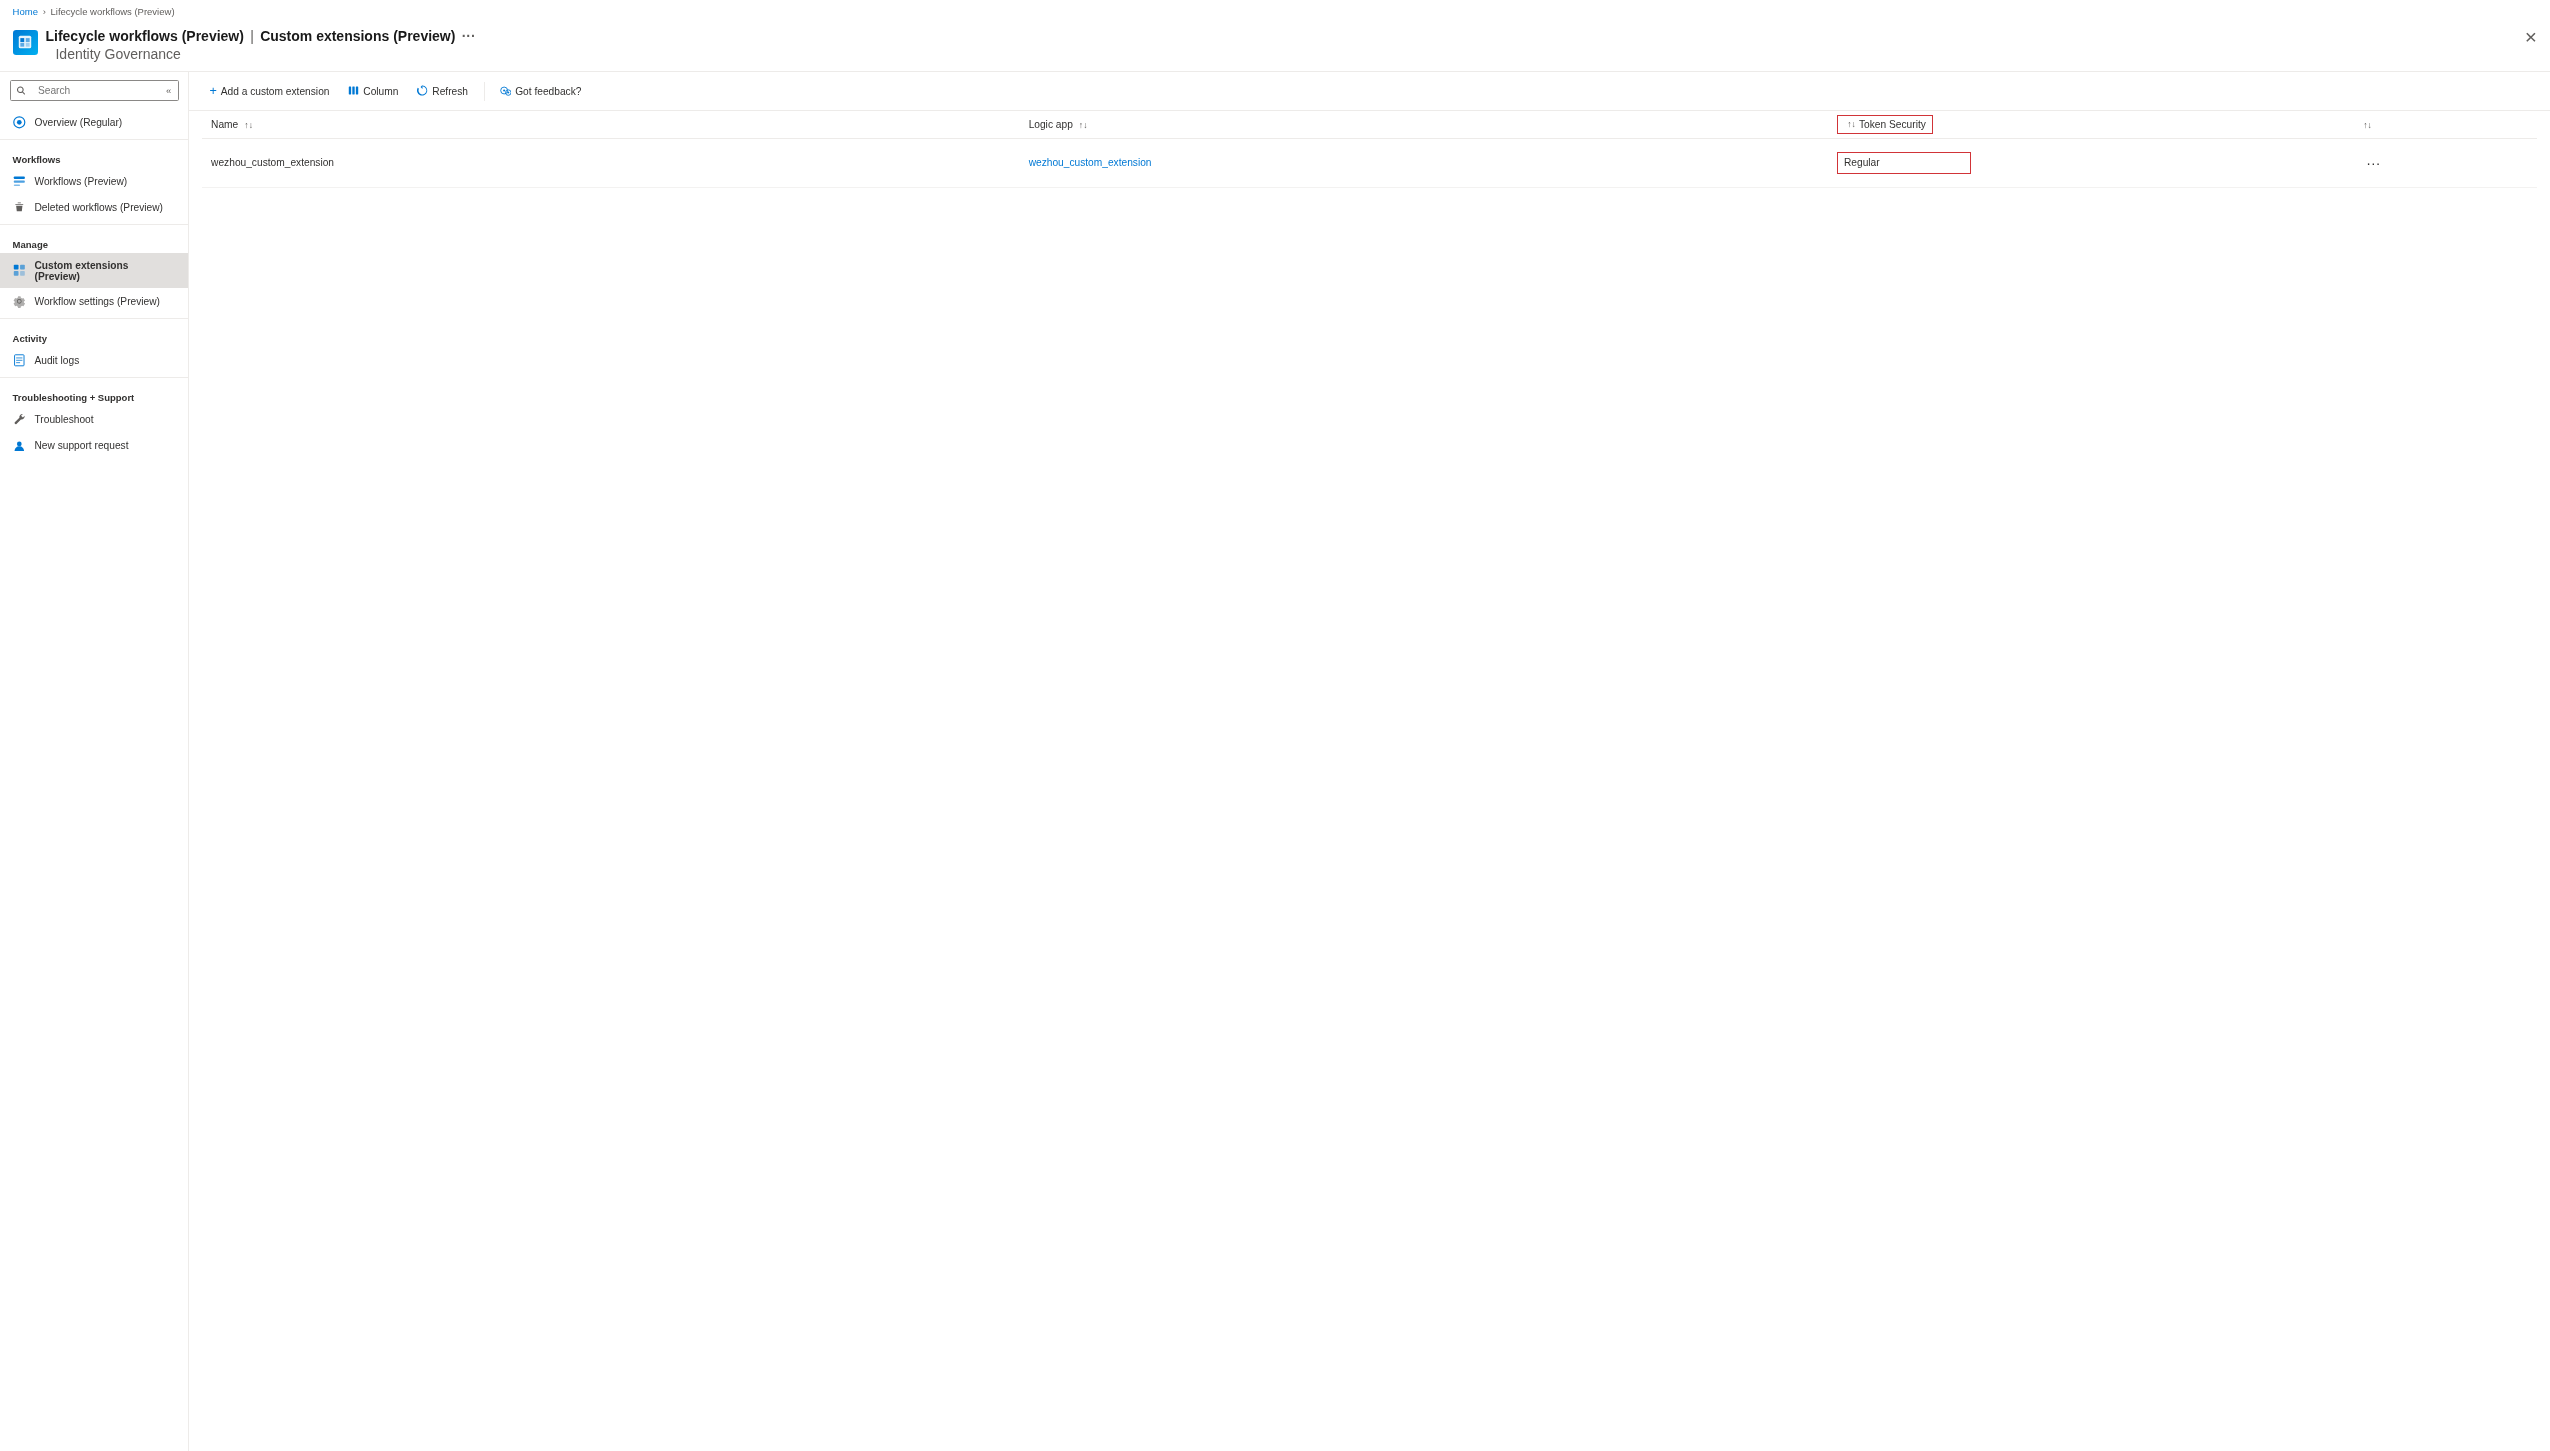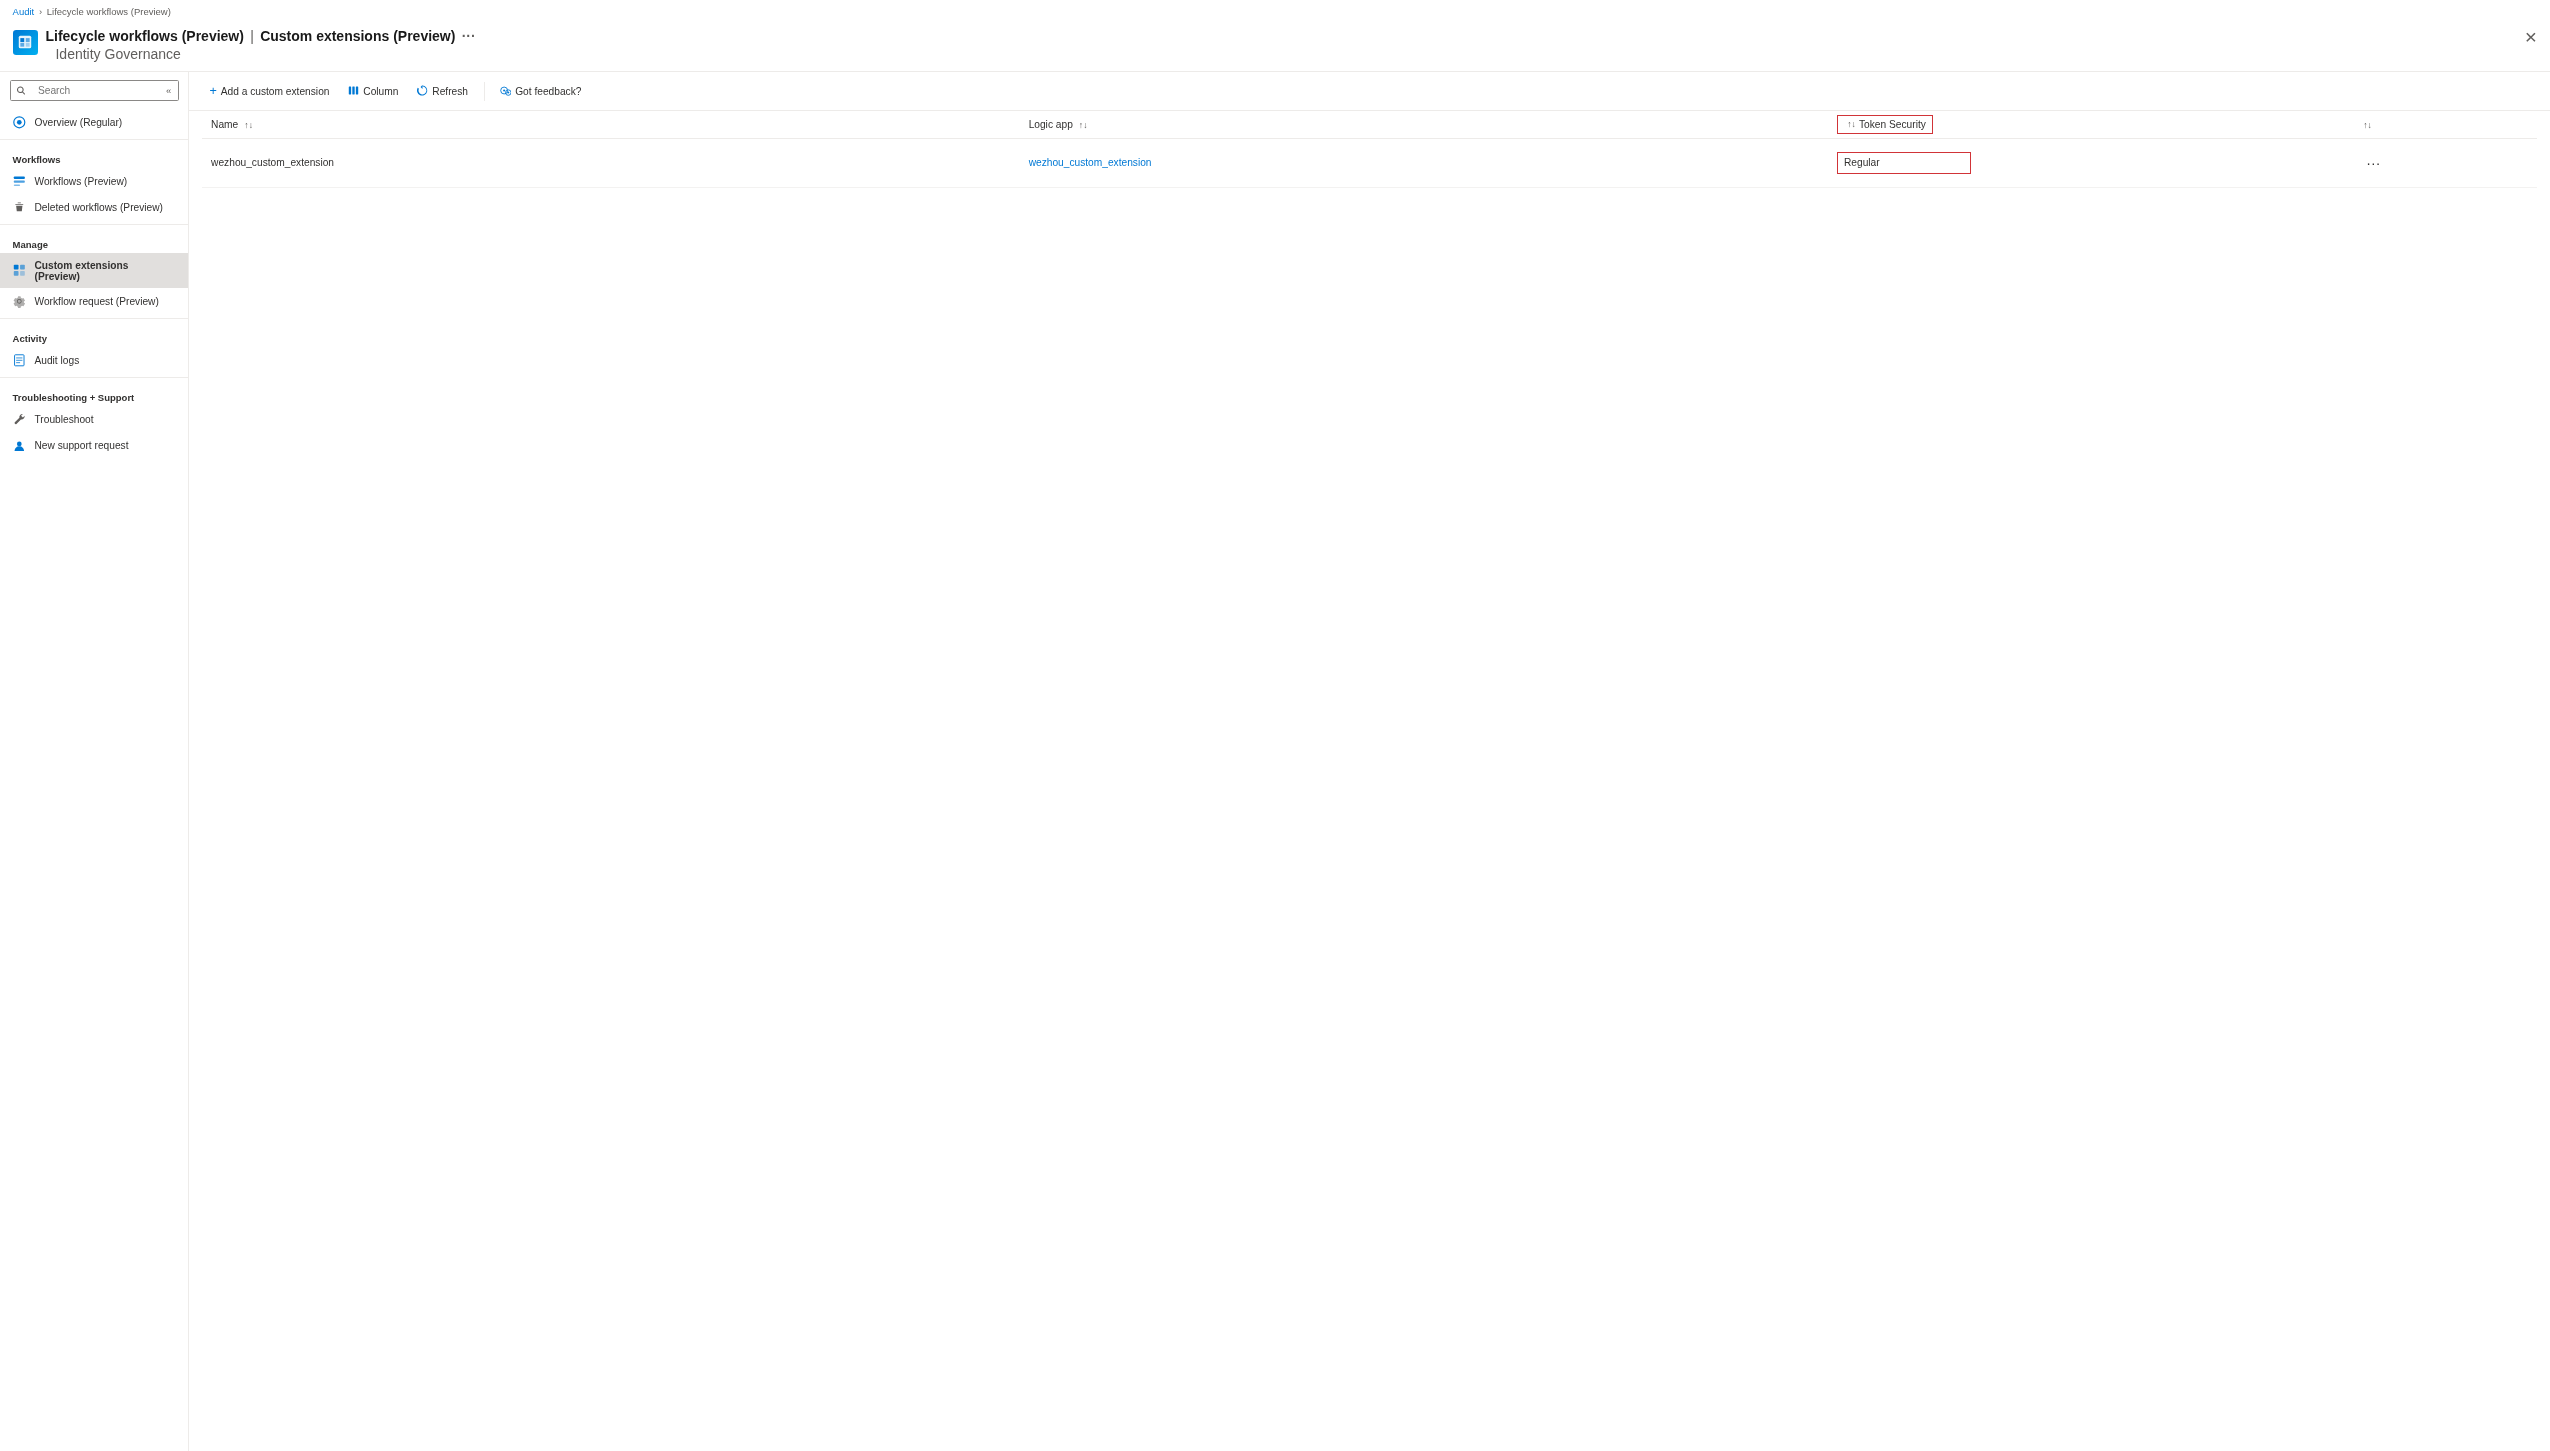--- a/index.html
+++ b/index.html
@@ -61,21 +61,21 @@
     .more-btn { background: none; border: none; cursor: pointer; font-size: 14px; color: #323130; padding: 1.6px 6.3px; border-radius: 1.6px; }
     .token-header-box { display: inline-flex; align-items: center; border: 1.6px solid #d13438; padding: 3.2px 6.3px; gap: 3.2px; }
     .token-cell-box { display: inline-flex; align-items: center; border: 1.6px solid #d13438; padding: 4.7px 6.3px; min-width: 134px; }
   </style>
 </head>
 <body>
 
 <div class="app-container">
 
   <div class="breadcrumb">
-    <a href="#">Audit</a>
+    <a href="#">Home</a>
     <span class="sep">›</span>
     <span class="current">Lifecycle workflows (Preview)</span>
   </div>
 
   <div class="page-header">
     <div class="page-header-icon">
       <svg width="14" height="14" viewBox="0 0 18 18" xmlns="http://www.w3.org/2000/svg">
         <rect x="1" y="1" width="16" height="16" rx="2" fill="white" opacity="0.9"></rect>
         <rect x="3" y="4" width="5" height="5" fill="#0078d4"></rect>
         <rect x="10" y="4" width="5" height="5" fill="#0078d4" opacity="0.6"></rect>
@@ -155,21 +155,21 @@
         <span>Custom extensions (Preview)</span>
       </div>
 
       <div class="sidebar-item">
         <span class="sidebar-item-icon">
           <svg width="12.6" height="12.6" viewBox="0 0 16 16" fill="#605e5c">
             <path d="M8 5a3 3 0 1 0 0 6A3 3 0 0 0 8 5zm0 1a2 2 0 1 1 0 4A2 2 0 0 1 8 6z"></path>
             <path d="M9.5 1.5h-3L6 3.5a5.5 5.5 0 0 0-1.5.9L2.7 3.7l-2 3.5 1.5 1.2a5.6 5.6 0 0 0 0 1.2L.7 10.8l2 3.5 1.8-.7A5.5 5.5 0 0 0 6 14.5l.5 2h3l.5-2a5.5 5.5 0 0 0 1.5-.9l1.8.7 2-3.5-1.5-1.2a5.6 5.6 0 0 0 0-1.2l1.5-1.2-2-3.5-1.8.7A5.5 5.5 0 0 0 10 3.5L9.5 1.5z" opacity="0.5"></path>
           </svg>
         </span>
-        <span>Workflow request (Preview)</span>
+        <span>Workflow settings (Preview)</span>
       </div>
 
       <div class="sidebar-divider"></div>
       <div class="sidebar-section-label">Activity</div>
 
       <div class="sidebar-item">
         <span class="sidebar-item-icon">
           <svg width="12.6" height="12.6" viewBox="0 0 16 16" fill="#0078d4">
             <rect x="2" y="1" width="12" height="14" rx="1" fill="none" stroke="#0078d4" stroke-width="1.2"></rect>
             <line x1="4" y1="5" x2="12" y2="5" stroke="#0078d4" stroke-width="1"></line>

